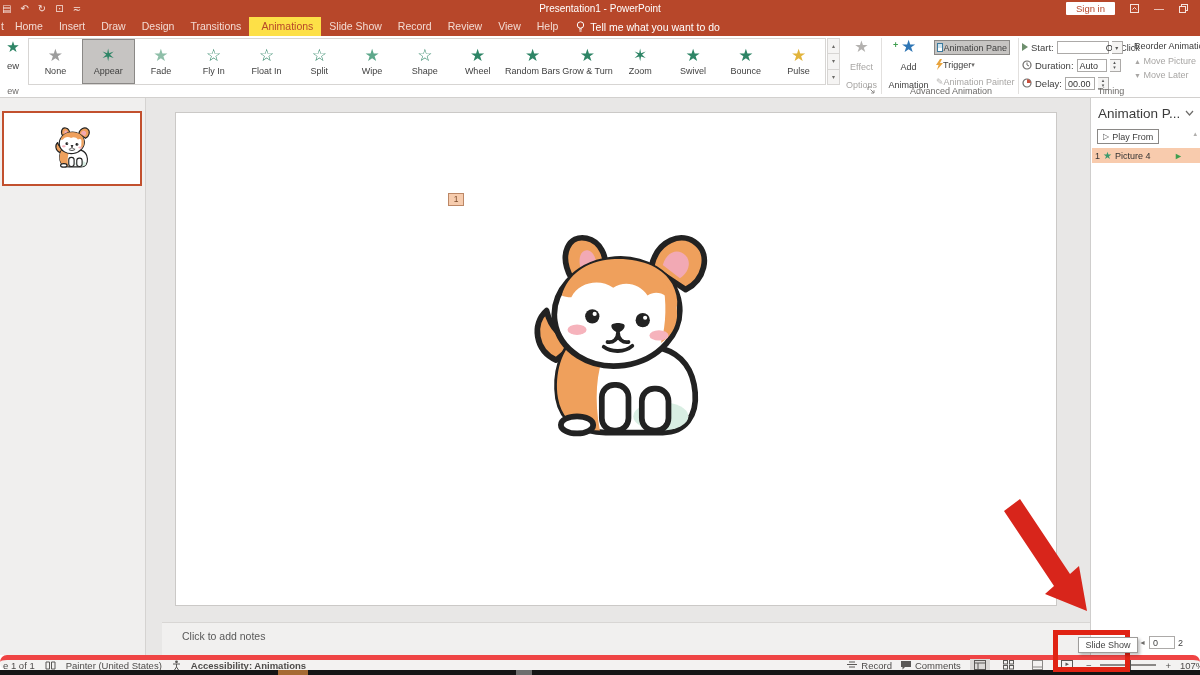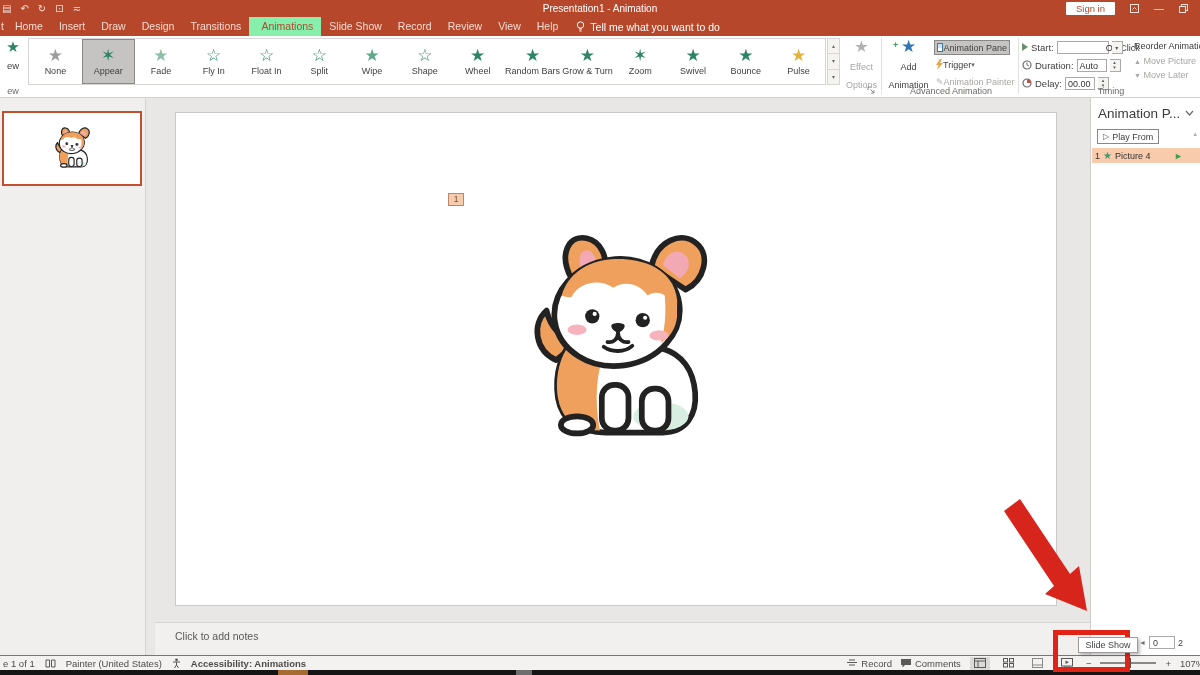--- a/index.html
+++ b/index.html
@@ -12,21 +12,21 @@
   .qat span { line-height:17px; }
   .title-center { position:absolute; left:0; right:0; top:0; text-align:center; font-size:10px; line-height:17px; color:#fff; }
   .title-right { position:absolute; right:12px; top:0; height:17px; display:flex; align-items:center; gap:15px; }
   .signin { background:#fff; color:#B7472A; font-size:9.5px; padding:1px 10px; border-radius:1px; }
   .winbtn { color:#F6E3DD; font-size:10px; display:flex; align-items:center; }
 
   
   .tabsbar { position:absolute; left:0; top:17px; width:1200px; height:19px; background:#B7472A; display:flex; align-items:stretch; font-size:10.5px; color:#F3DBD3; }
   .tab { padding:0 8px; line-height:19px; white-space:nowrap; }
   .tab.partial { padding:0 3px 0 1px; }
-  .tab.selected { background:#86efac; color:#B7472A;padding-left:12px; }
+  .tab.selected { background:#fde047; color:#B7472A;padding-left:12px; }
   .tellme { display:flex; align-items:center; gap:5px; color:#fff; padding-left:10px; }
 
   
   .ribbon { position:absolute; left:0; top:36px; width:1200px; height:62px; background:#FFFFFF; border-bottom:1px solid #D2D0CE; }
   .vsep { position:absolute; top:2px; height:56px; width:1px; background:#E2E0DE; }
   .grp-label { position:absolute; bottom:1px; font-size:9px; color:#6E6C6A; text-align:center; }
 
   .preview-stub { position:absolute; left:0; top:2px; width:26px; height:56px; overflow:hidden; text-align:center; }
   .preview-stub .star { font-size:15px; color:#2E8566; display:block; line-height:18px; }
   .preview-stub .lbl { font-size:9.5px; color:#444; display:block; margin-top:4px; }
@@ -73,37 +73,37 @@
   .reorder .mv .tri { font-size:7px; }
 
   
   .workspace { position:absolute; left:0; top:98px; width:1200px; height:557px; display:flex; }
   .thumbs { width:146px; background:#F0EFEE; border-right:1px solid #D5D3D1; position:relative; }
   .thumb { position:absolute; left:2px; top:13px; width:140px; height:75px; background:#fff; border:2px solid #C2502E; display:flex; align-items:center; justify-content:center; }
   .editor { flex:1; background:#E8E7E6; position:relative; }
   .slide { position:absolute; left:29px; top:14px; width:882px; height:494px; background:#fff; border:1px solid #CBC9C7; }
   .badge { position:absolute; left:272px; top:80px; width:16px; height:13px; background:#F6CCAE; border:1px solid #BC8766; font-size:8.5px; color:#7A4B2B; text-align:center; line-height:11px; }
   .dog-main { position:absolute; left:342px; top:106px; width:200px; height:248px; }
-  .notes-strip { position:absolute; left:9px; right:0; bottom:0; height:33px; background:#F1F0EF; border-top:1px solid #D8D6D4; }
+  .notes-strip { position:absolute; left:16px; right:0; bottom:0; height:33px; background:#F1F0EF; border-top:1px solid #D8D6D4; }
   .notes-text { font-size:10.5px; color:#595959; padding:7px 0 0 20px; }
 
   
   .animpane { width:110px; background:#fff; border-left:1px solid #CFCECD; position:relative; font-size:9px; color:#3F3F3F; }
   .ap-title { position:absolute; left:7px; top:8px; font-size:13.5px; color:#3B3B3B; white-space:nowrap; }
   .ap-chev { position:absolute; right:6px; top:12px; }
   .ap-playfrom { position:absolute; left:6px; top:31px; height:15px; border:1px solid #8A8886; background:#fff; display:flex; align-items:center; gap:3px; padding:0 5px; font-size:9px; }
   .ap-up { position:absolute; right:3px; top:32px; font-size:7px; color:#B0AEAC; }
   .ap-item { position:absolute; left:1px; right:0; top:50px; height:15px; background:#F8CBAD; display:flex; align-items:center; gap:3px; padding:0 3px; font-size:9px; color:#333; }
   .ap-item .star { color:#3C9A6E; font-size:10px; }
   .ap-item .play { margin-left:auto; margin-right:14px; color:#3F9E4F; font-size:9px; }
   .ap-timeline { position:absolute; left:4px; right:0; bottom:5px; height:15px; display:flex; align-items:center; gap:3px; font-size:9px; color:#3F3F3F; }
   .ap-tickbox { border:1px solid #ACAAA8; background:#fff; width:26px; height:13px; line-height:12px; padding-left:3px; }
 
   
-  .statusbar { position:absolute; left:0; top:655px; width:1200px; height:15px; background:#F3F2F1; border-top:1px solid #ef4444; display:flex; align-items:center; justify-content:space-between; font-size:9.5px; color:#4E4C4A; }
+  .statusbar { position:absolute; left:0; top:655px; width:1200px; height:15px; background:#F3F2F1; border-top:5px solid #ef4444; display:flex; align-items:center; justify-content:space-between; font-size:9.5px; color:#4E4C4A;border-radius:7px; }
   .sb-left { display:flex; align-items:center; gap:10px; padding-left:3px; white-space:nowrap; }
   .sb-right { display:flex; align-items:center; gap:9px; padding-right:0; white-space:nowrap; }
   .sb-group { display:flex; align-items:center; gap:4px; }
   .viewbtn { width:20px; height:13px; display:flex; align-items:center; justify-content:center; }
   .viewbtn.pressed { background:#DBD9D7; }
   .zoom-track { position:relative; width:56px; height:2px; background:#8A8886; }
   .zoom-thumb { position:absolute; left:27px; top:-4px; width:4px; height:10px; background:#4E4C4A; }
   .zoom-label { width:20px; overflow:hidden; }
 
   
@@ -152,21 +152,21 @@
   </svg>
 
   <div class="titlebar">
     <div class="qat">
       <span>▤</span>
       <span>↶</span>
       <span>↻</span>
       <span>⊡</span>
       <span>≂</span>
     </div>
-    <div class="title-center">Presentation1 - Animation</div>
+    <div class="title-center">Presentation1 - PowerPoint</div>
     <div class="title-right">
       <span class="signin">Sign in</span>
       <span class="winbtn">
         <svg class="ic" width="9" height="9" viewBox="0 0 9 9">
             <rect x="0.5" y="0.5" width="8" height="8" fill="none" stroke="#F6E3DD"></rect>
             <path d="M2.5,5.5 L4.5,3.5 L6.5,5.5" fill="none" stroke="#F6E3DD"></path>
           </svg>
       </span>
       <span class="winbtn">—</span>
       <span class="winbtn">

